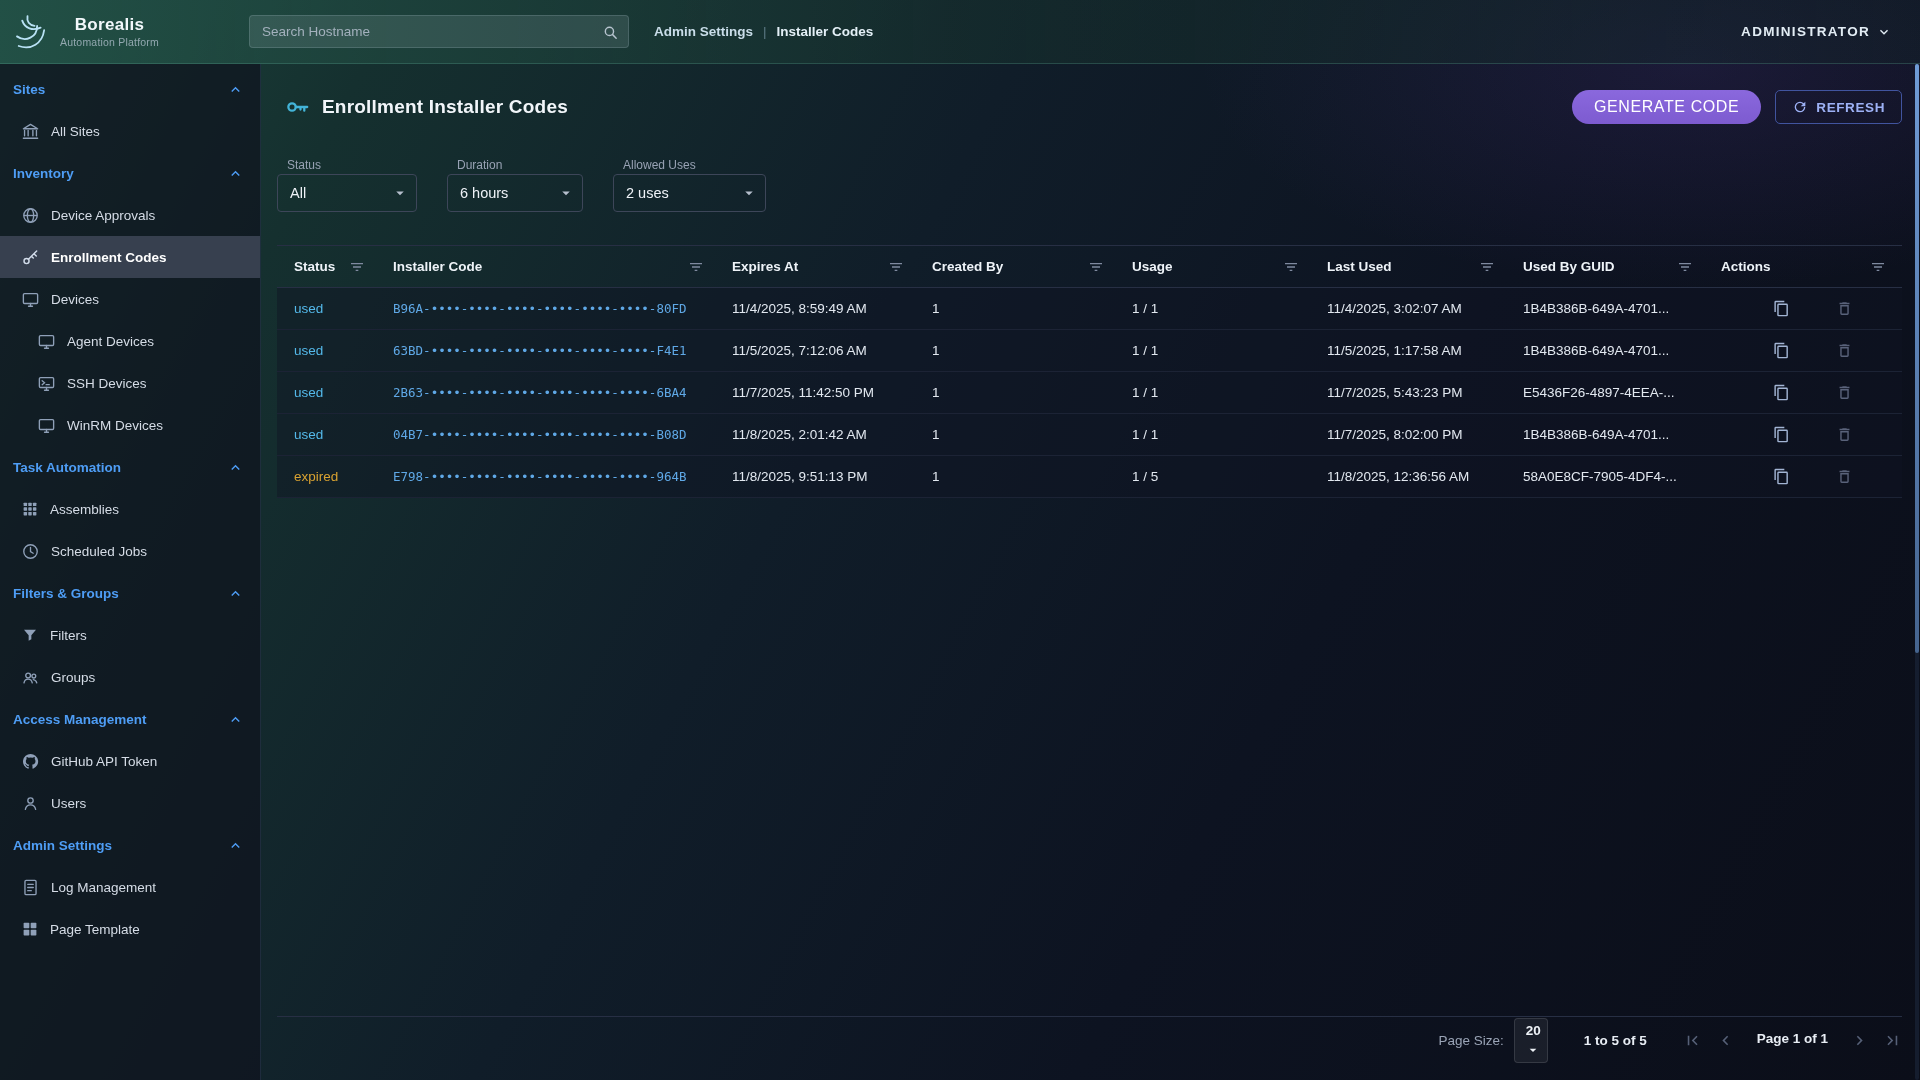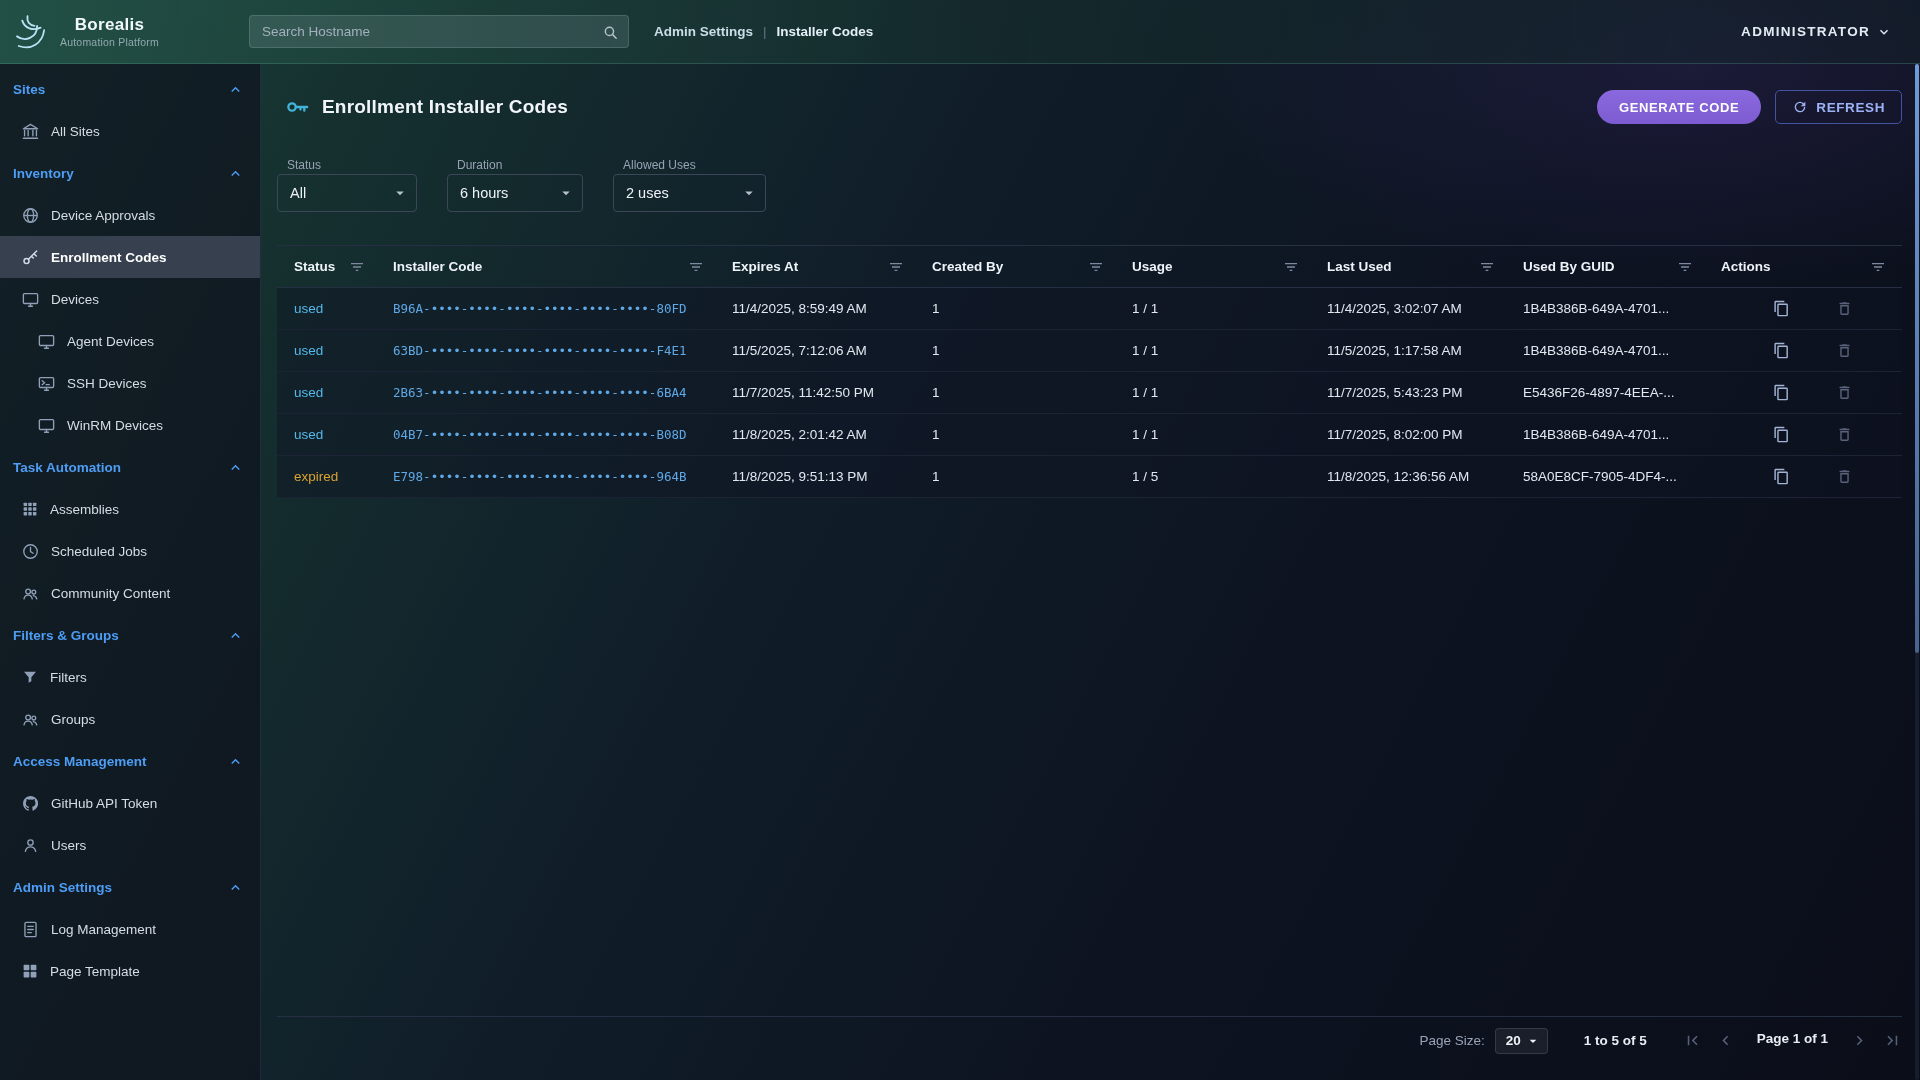--- a/index.html
+++ b/index.html
@@ -74,21 +74,21 @@
     display:flex; flex-direction:column;
     padding:0 18px 16px 16px; overflow:hidden;
   }
   .page-header { display:flex; align-items:center; margin-top:20px; height:46px; padding-left:8px; }
   .page-key { color:#43b4d8; margin-right:11px; }
   .page-title { font-size:19px; font-weight:bold; color:#f2f6fa; letter-spacing:0.2px; }
   .header-actions { margin-left:auto; display:flex; align-items:center; gap:14px; }
   .btn-generate {
     height:34px; padding:0 22px; border:none; border-radius:17px; cursor:pointer;
     background:linear-gradient(180deg, #8a68dd, var(--accent-purple, #7d5bd0));
-    color:#fff; font-size:13px; font-weight:700; letter-spacing:0.6px;
+    color:#fff; font-size:16px; font-weight:400; letter-spacing:0.6px;
     font-family:"Liberation Sans", sans-serif;
   }
   .btn-refresh {
     height:34px; padding:0 16px; border-radius:5px; cursor:pointer;
     background:transparent; border:1px solid #41549f;
     color:#9db1f5; font-size:13.5px; font-weight:600; letter-spacing:0.6px;
     display:flex; align-items:center; gap:8px;
     font-family:"Liberation Sans", sans-serif;
   }
 
@@ -128,23 +128,23 @@
   .icon-btn.copy { color:#a3b5d4; }
   .icon-btn.del { color:#59627a; }
 
   
   .pagination {
     margin-top:auto; height:48px; border-top:1px solid #272f44;
     display:flex; align-items:center; justify-content:flex-end;
     font-size:13.5px; color:#9aa4b6;
   }
   .pg-select {
-    margin-left:10px; display:flex; align-items:flex-start; gap:4px; cursor:pointer;
+    margin-left:10px; display:flex; align-items:flex-end; gap:4px; cursor:pointer;
     background:rgba(255,255,255,0.06); border:1px solid rgba(255,255,255,0.12);
-    border-radius:4px; padding:4px 6px 4px 10px; color:#eef2f7; font-weight:600;
+    border-radius:4px; padding:4px 6px 4px 10px; color:#eef2f7; font-weight:600;flex-direction:column;
   }
   .pg-range { margin-left:36px; color:#e8edf4; font-weight:600; }
   .pg-nav { margin-left:36px; display:flex; align-items:flex-start; gap:14px; }
   .pg-btn { background:none; border:none; padding:0; display:flex; color:#566077; cursor:pointer; }
   .pg-page { color:#e8edf4; font-weight:600; margin:0 8px; }
 
   
   .scrollbar { position:absolute; top:64px; right:1px; bottom:0; width:4px; background:rgba(40,58,86,0.35); border-radius:2px; }
   .scrollbar .thumb { position:absolute; top:0; width:100%; height:58%; border-radius:2px;
     background:linear-gradient(180deg, #6f9bd6, #45648f); }
@@ -278,28 +278,20 @@
         </svg>
       <span>Assemblies</span>
     </div>
     <div class="sb-item">
       <svg width="19" height="19" viewBox="0 0 24 24" fill="none" stroke="currentColor" stroke-width="1.7" stroke-linecap="round">
           <circle cx="12" cy="12" r="8.5"></circle>
           <path d="M12 7v5.2l3.4 2"></path>
         </svg>
       <span>Scheduled Jobs</span>
     </div>
-    <div class="sb-item">
-      <svg width="19" height="19" viewBox="0 0 24 24" fill="none" stroke="currentColor" stroke-width="1.7" stroke-linecap="round">
-          <circle cx="9" cy="9.5" r="3"></circle>
-          <circle cx="16.2" cy="10.2" r="2.4"></circle>
-          <path d="M3.8 18.8c.6-3.2 2.6-4.8 5.2-4.8s4.6 1.6 5.2 4.8M15.5 14.6c2.3.3 3.8 1.7 4.4 4.2"></path>
-        </svg>
-      <span>Community Content</span>
-    </div>
 
     <div class="sb-header">
       <span>Filters &amp; Groups</span>
       <svg width="17" height="17" viewBox="0 0 24 24" fill="currentColor">
           <path d="M12 8l6 6-1.41 1.41L12 10.83l-4.59 4.58L6 14l6-6Z"></path>
         </svg>
     </div>
     <div class="sb-item">
       <svg width="18" height="18" viewBox="0 0 24 24" fill="currentColor">
           <path d="M4 5h16l-6.2 7.2v5.4l-3.6 1.9v-7.3L4 5Z"></path>

